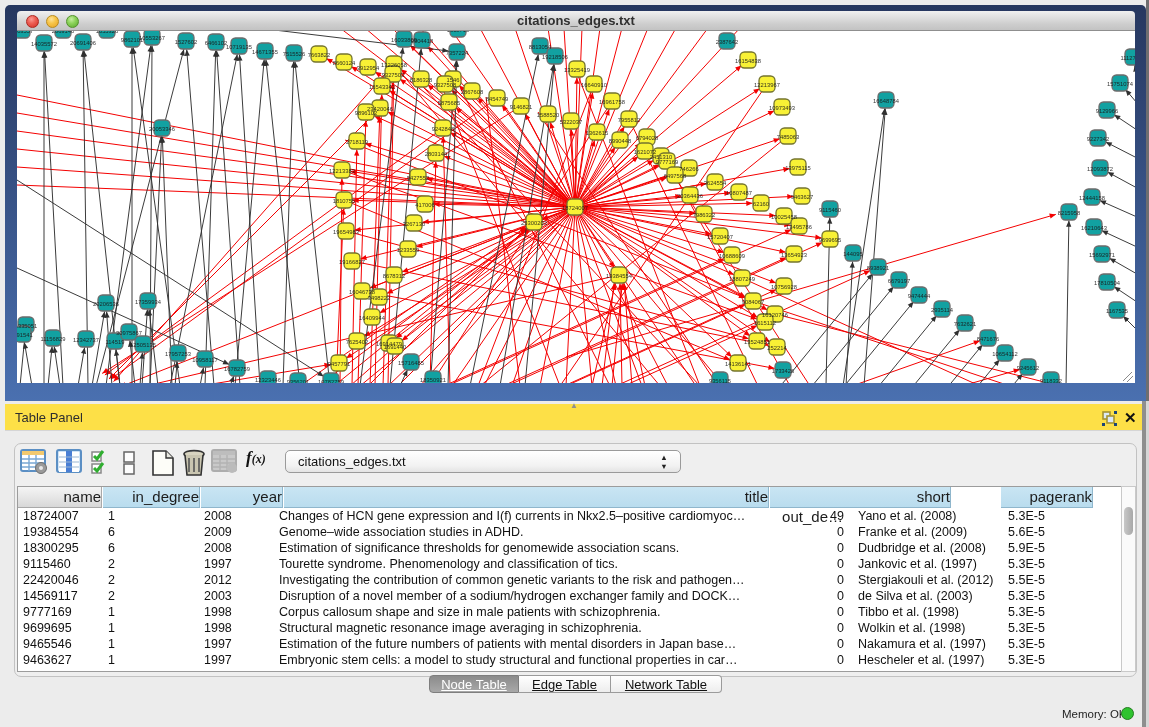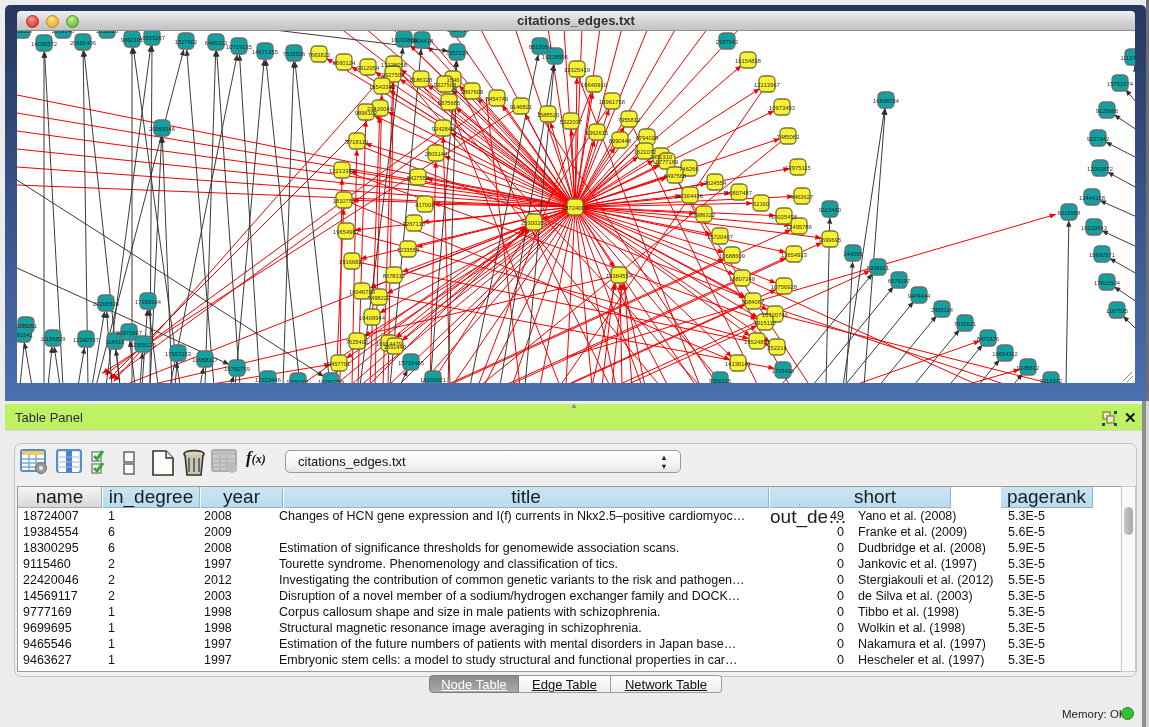--- a/index.html
+++ b/index.html
@@ -14,40 +14,40 @@
 .tl { position:absolute; top:4px; width:13px; height:13px; border-radius:50%; }
 #tl-r { left:9px; background:radial-gradient(circle at 40% 30%, #fa9a93, #ee6156 40%, #d22e24); border:1px solid #ad2820; }
 #tl-y { left:29px; background:radial-gradient(circle at 40% 30%, #fde29a, #f7c64b 40%, #e8a324); border:1px solid #b98b1d; }
 #tl-g { left:49px; background:radial-gradient(circle at 40% 30%, #c6eda0, #8ed45c 40%, #59a82c); border:1px solid #53922b; }
 
 #rstrip1 { position:absolute; left:1146px; top:0; width:3px; height:401px; background:#6e6e70; }
 #rstrip2 { position:absolute; left:1142px; top:401px; width:4px; height:326px; background:#8e8e8e; }
 #rstrip3 { position:absolute; left:1146px; top:401px; width:3px; height:326px; background:#d6d6d6; }
 
 #tp-head { position:absolute; left:5px; top:404px; width:1137px; height:27px;
-  background:#bef264; border-bottom:1px solid #d5d5d5; }
+  background:#fde047; border-bottom:1px solid #d5d5d5; }
 #tp-head span { position:absolute; left:10px; top:6px; font-size:13px; color:#2e2e2e; }
 #float-ic { position:absolute; left:1102px; top:411px; width:15px; height:15px; }
 #x-ic { position:absolute; left:1124px; top:409px; font-size:15px; font-weight:bold; color:#111; }
 #panel { position:absolute; left:14px; top:443px; width:1123px; height:234px;
   background:#efefef; border:1px solid #c2c2c2; border-radius:7px; }
 
 #toolbar { position:absolute; left:14px; top:447px; height:30px; }
 .ticon { position:absolute; top:2px; }
 #combo { position:absolute; left:285px; top:450px; width:396px; height:23px;
   background:linear-gradient(#ffffff,#f2f2f2 70%,#e4e4e4); border:1px solid #9a9a9a; border-radius:5px;
   font-size:13px; color:#111; line-height:21px; padding-left:12px; }
 #combo .arr { position:absolute; right:11px; top:3px; width:10px; height:18px; font-size:7.5px; color:#222; line-height:1.18; text-align:center; }
 
 #tbl { position:absolute; left:17px; top:486px; width:1104px; height:186px; background:#fff;
   border:1px solid #9c9c9c; border-right:none; }
 #thead { position:absolute; left:0; top:0; height:21px; width:1103px; }
 .th { position:absolute; top:0; height:21px; background:linear-gradient(#c9e5f3,#b9dcee);
   border-right:1px solid #8fb6cc; border-bottom:1px solid #8fb6cc;
-  font-size:19px; color:#1c1c1c; text-align:center; line-height:20px; }
+  font-size:15px; color:#1c1c1c; text-align:right; line-height:20px; }
 .th0 { background:linear-gradient(#f5f5f5,#d8d8d8); border-right:1px solid #a9a9a9; border-bottom:1px solid #a9a9a9; }
 #tbody { position:absolute; left:0; top:22px; width:1103px; font-size:12.5px; color:#111; }
 .tr { position:relative; height:16px; white-space:nowrap; }
 .c { position:absolute; top:0; height:16px; line-height:15px; overflow:hidden; }
 .c0 { left:5px;  width:92px; }
 .c1 { left:90px; width:90px; }
 .c2 { left:186px; width:80px; }
 .c3 { left:261px; width:480px; }
 .c4 { left:756px; width:70px;text-align:right; }
 .c5 { left:840px; width:150px; }
@@ -874,20 +874,21 @@
           <div class="c c2">2008</div>
           <div class="c c3">Changes of HCN gene expression and I(f) currents in Nkx2.5–positive cardiomyoc…</div>
           <div class="c c4">49</div>
           <div class="c c5">Yano et al. (2008)</div>
           <div class="c c6">5.3E-5</div>
         </div>
 <div class="tr">
           <div class="c c0">19384554</div>
           <div class="c c1">6</div>
           <div class="c c2">2009</div>
+          <div class="c c3">Genome–wide association studies in ADHD.</div>
           <div class="c c4">0</div>
           <div class="c c5">Franke et al. (2009)</div>
           <div class="c c6">5.6E-5</div>
         </div>
 <div class="tr">
           <div class="c c0">18300295</div>
           <div class="c c1">6</div>
           <div class="c c2">2008</div>
           <div class="c c3">Estimation of significance thresholds for genomewide association scans.</div>
           <div class="c c4">0</div>

